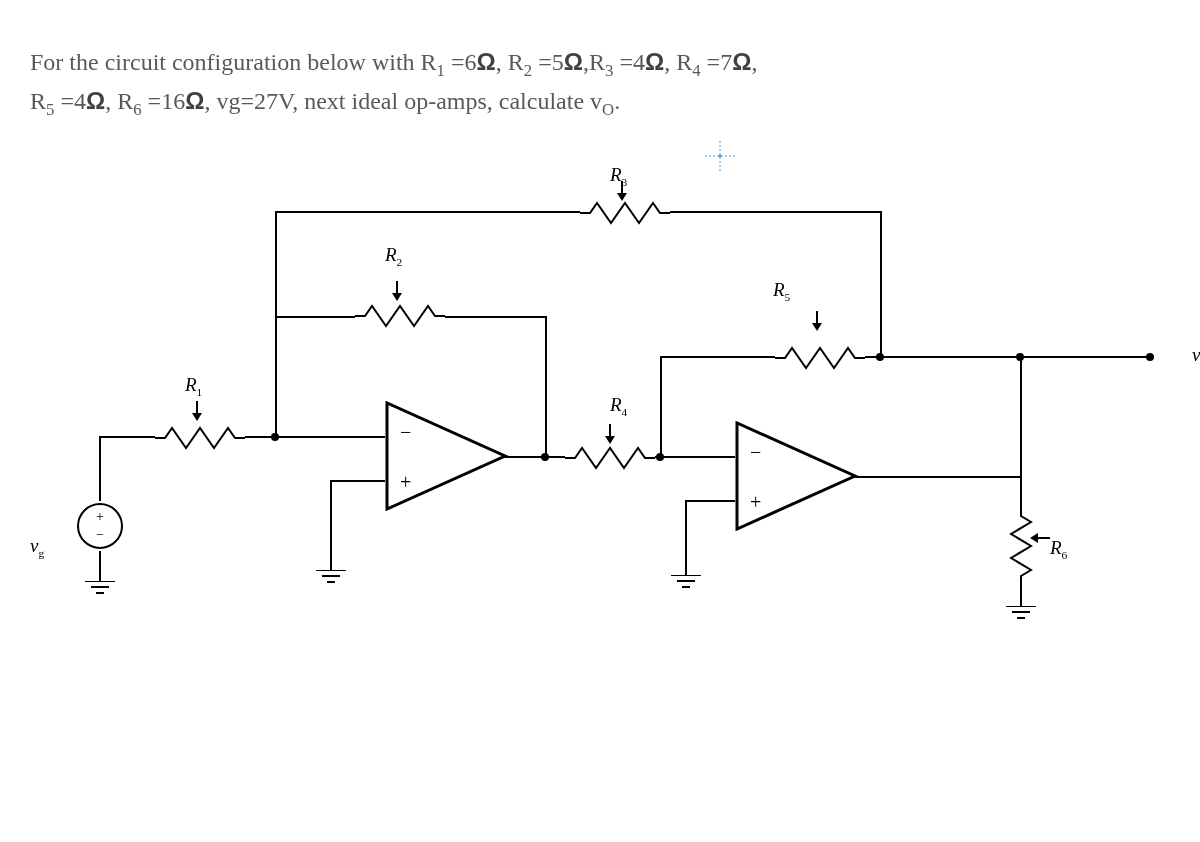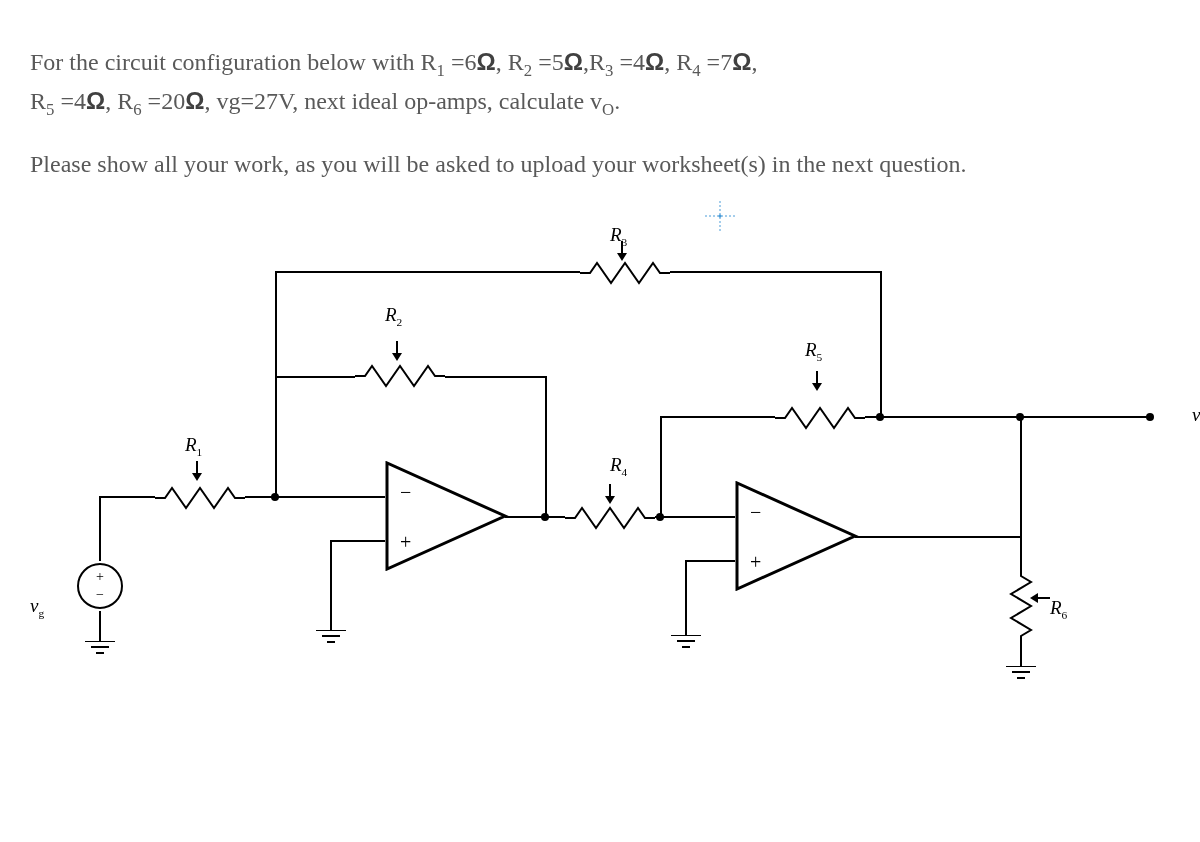--- a/index.html
+++ b/index.html
@@ -66,23 +66,22 @@
     font-weight: 300;
   }
 </style>
 </head>
 <body>
 
 <div class="problem-text">
   <p>
     <span>For the circuit configuration below with R</span><sub>1</sub><span> =</span><span>6</span><span class="omega">Ω</span><span>, R</span><sub>2</sub><span> =</span><span>5</span><span class="omega">Ω</span><span>,R</span><sub>3</sub><span> =</span><span>4</span><span class="omega">Ω</span><span>, R</span><sub>4</sub><span> =</span><span>7</span><span class="omega">Ω</span><span>,</span>
     <br>
-    <span>R</span><sub>5</sub><span> =</span><span>4</span><span class="omega">Ω</span><span>, R</span><sub>6</sub><span> =</span><span>20</span><span class="omega">Ω</span><span>, vg=27V,  next ideal op-amps, calculate v</span><sub>O</sub><span>.</span>
+    <span>R</span><sub>5</sub><span> =</span><span>4</span><span class="omega">Ω</span><span>, R</span><sub>6</sub><span> =</span><span>16</span><span class="omega">Ω</span><span>, vg=27V,  next ideal op-amps, calculate v</span><sub>O</sub><span>.</span>
   </p>
-  <p>Please show all your work, as you will be asked to upload your worksheet(s) in the next question.</p>
 </div>
 
 <div class="circuit-area">
 
   <div class="plus-marker" style="left:670px; top:-10px;">
     <svg width="40" height="40">
       <line x1="20" y1="5" x2="20" y2="35" stroke="#4a9cd8" stroke-width="1" stroke-dasharray="2 2"></line>
       <line x1="5" y1="20" x2="35" y2="20" stroke="#4a9cd8" stroke-width="1" stroke-dasharray="2 2"></line>
       <circle cx="20" cy="20" r="1.5" fill="#4a9cd8"></circle>
     </svg>
@@ -175,21 +174,21 @@
     <polyline points="0,12 10,12 17,2 31,22 45,2 59,22 73,2 80,12 90,12" fill="none" stroke="#000" stroke-width="2"></polyline>
   </svg>
   <svg style="position:absolute; left:573px; top:278px;" width="14" height="20">
     <line x1="7" y1="0" x2="7" y2="14" stroke="#000" stroke-width="2"></line>
     <polygon points="7,20 2,12 12,12" fill="#000"></polygon>
   </svg>
   <div class="wire hwire" style="left:625px; top:310px; width:80px;"></div>
   <div class="wire vwire" style="left:630px; top:210px; height:101px;"></div>
   <div class="dot" style="left:630px; top:311px;"></div>
 
-  <div class="label" style="left:775px; top:130px;">
+  <div class="label" style="left:743px; top:130px;">
     <span>R</span><sub>5</sub>
   </div>
   <svg class="resistor" style="left:745px; top:200px;" width="90" height="26">
     <polyline points="0,12 10,12 17,2 31,22 45,2 59,22 73,2 80,12 90,12" fill="none" stroke="#000" stroke-width="2"></polyline>
   </svg>
   <svg style="position:absolute; left:780px; top:165px;" width="14" height="20">
     <line x1="7" y1="0" x2="7" y2="14" stroke="#000" stroke-width="2"></line>
     <polygon points="7,20 2,12 12,12" fill="#000"></polygon>
   </svg>
   <div class="wire hwire" style="left:630px; top:210px; width:115px;"></div>

